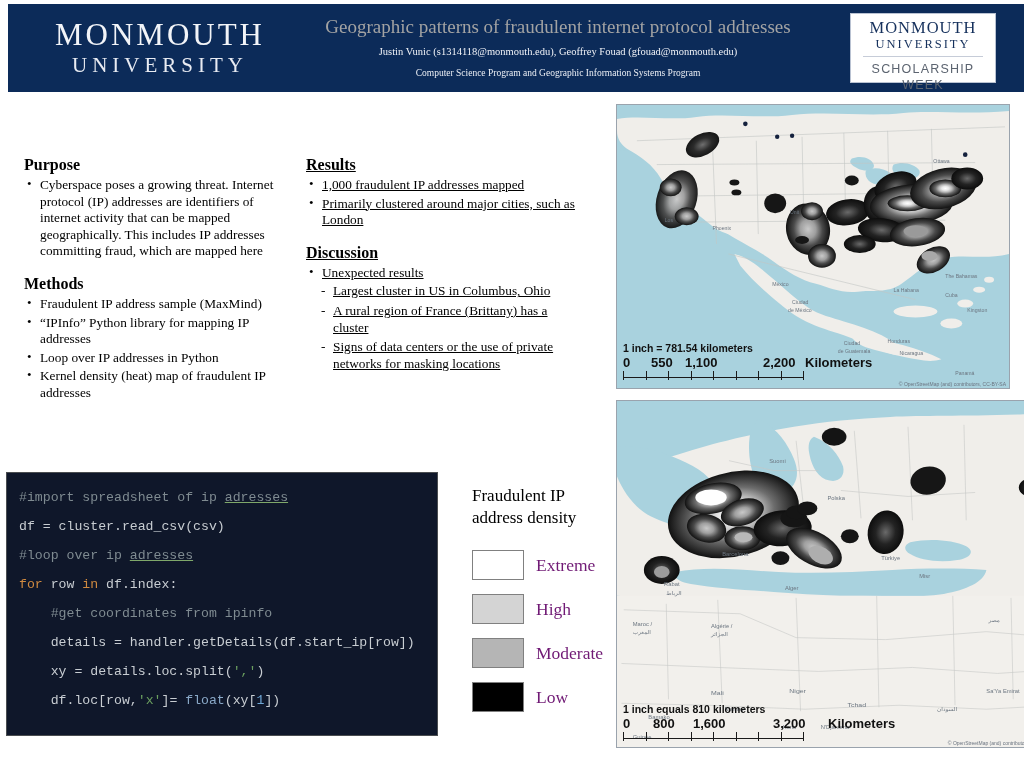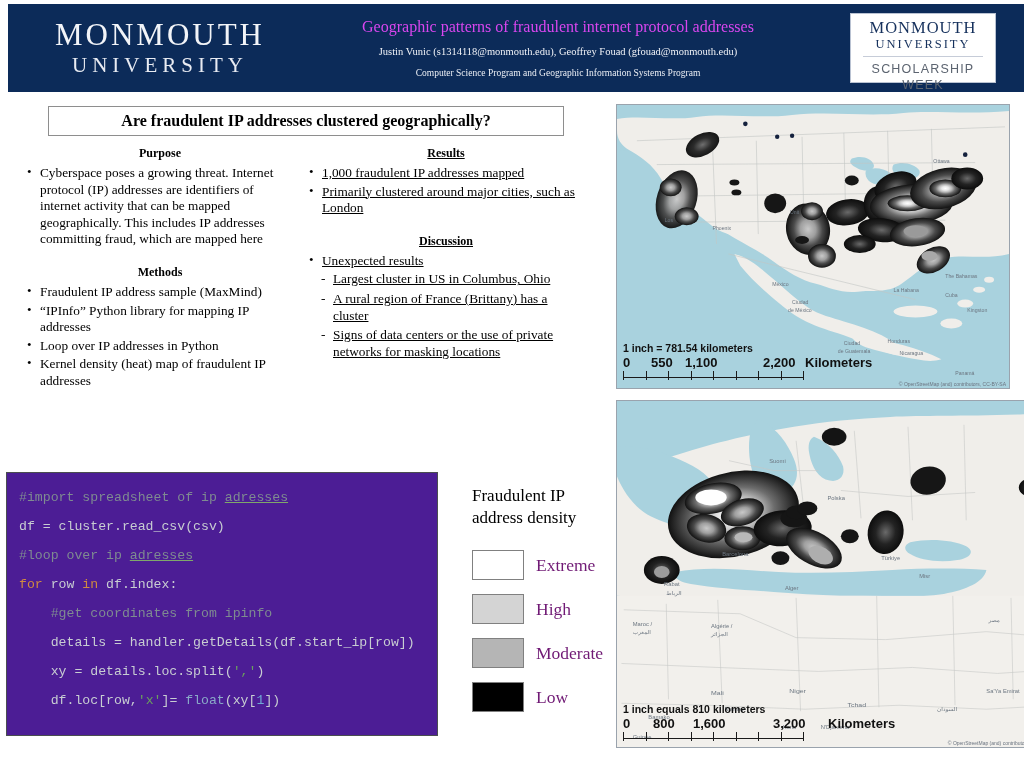--- a/index.html
+++ b/index.html
@@ -48,23 +48,23 @@
   }
   .title-block {
     position: absolute;
     left: 270px; top: 10px;
     width: 560px;
     text-align: center;
     color: #ffffff;
   }
   .poster-title {
     font-family: "Liberation Serif", serif;
-    font-size: 16px;
+    font-size: 19px;
     line-height: 26px;
-    color: #d946ef;
+    color: #a3a3a3;
     white-space: nowrap;
   }
   .poster-authors {
     font-family: "Liberation Serif", serif;
     font-size: 10.5px;
     line-height: 18px;
     color: #f0f2f7;
     margin-top: 3px;
     white-space: nowrap;
   }
@@ -138,24 +138,23 @@
   .col {
     position: absolute;
     font-family: "Liberation Serif", serif;
     color: #000000;
   }
   .col-left  { left: 24px;  top: 143px; width: 272px; }
   .col-right { left: 306px; top: 143px; width: 280px; text-decoration: underline; }
 
   .sec-head {
     font-weight: bold;
-    font-size: 12px;
+    font-size: 16px;
     line-height: 20px;
-    margin: 0 0 2px 0;
-    text-align: center;
+    margin: 12px 0 2px 0;
   }
   .sec-head.spaced { margin-top: 14px; }
 
   ul.bullets {
     list-style: none;
     margin: 0; padding: 0;
   }
   ul.bullets > li {
     position: relative;
     padding-left: 16px;
@@ -186,21 +185,21 @@
     left: 3px; top: 0;
     font-size: 13.3px;
   }
   .sub-wrap { padding-left: 12px; }
 
   
   .code-block {
     position: absolute;
     left: 6px; top: 472px;
     width: 432px; height: 264px;
-    background: #4c1d95;
+    background: #0f172a;
     box-sizing: border-box;
     padding: 10px 10px 6px 12px;
     overflow: hidden;
     border: 1px solid #4a4d50;
   }
   .code-line {
     font-family: "Liberation Mono", monospace;
     font-size: 13.2px;
     line-height: 29px;
     white-space: pre;
@@ -320,23 +319,20 @@
     </div>
 
     <div class="sw-logo">
       <div class="sw-monmouth">MONMOUTH</div>
       <div class="sw-university">UNIVERSITY</div>
       <div class="sw-rule"></div>
       <div class="sw-scholarship">SCHOLARSHIP WEEK</div>
     </div>
   </div>
 
-  <div class="question-box">
-    <span class="question-text">Are fraudulent IP addresses clustered geographically?</span>
-  </div>
 
   <div class="col col-left">
     <div class="sec-head">Purpose</div>
     <ul class="bullets">
       <li>Cyberspace poses a growing threat. Internet protocol (IP) addresses are identifiers of internet activity that can be mapped geographically. This includes IP addresses committing fraud, which are mapped here</li>
     </ul>
 
     <div class="sec-head spaced">Methods</div>
     <ul class="bullets">
       <li>Fraudulent IP address sample (MaxMind)</li>

